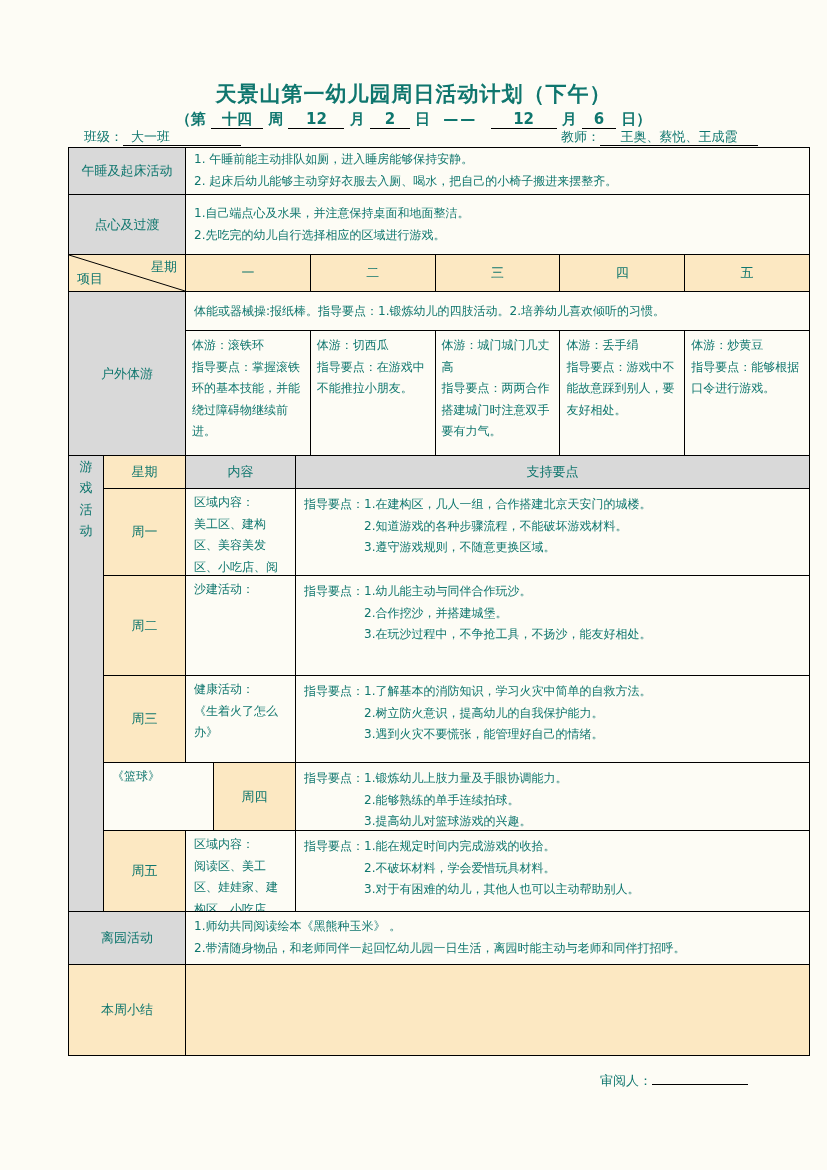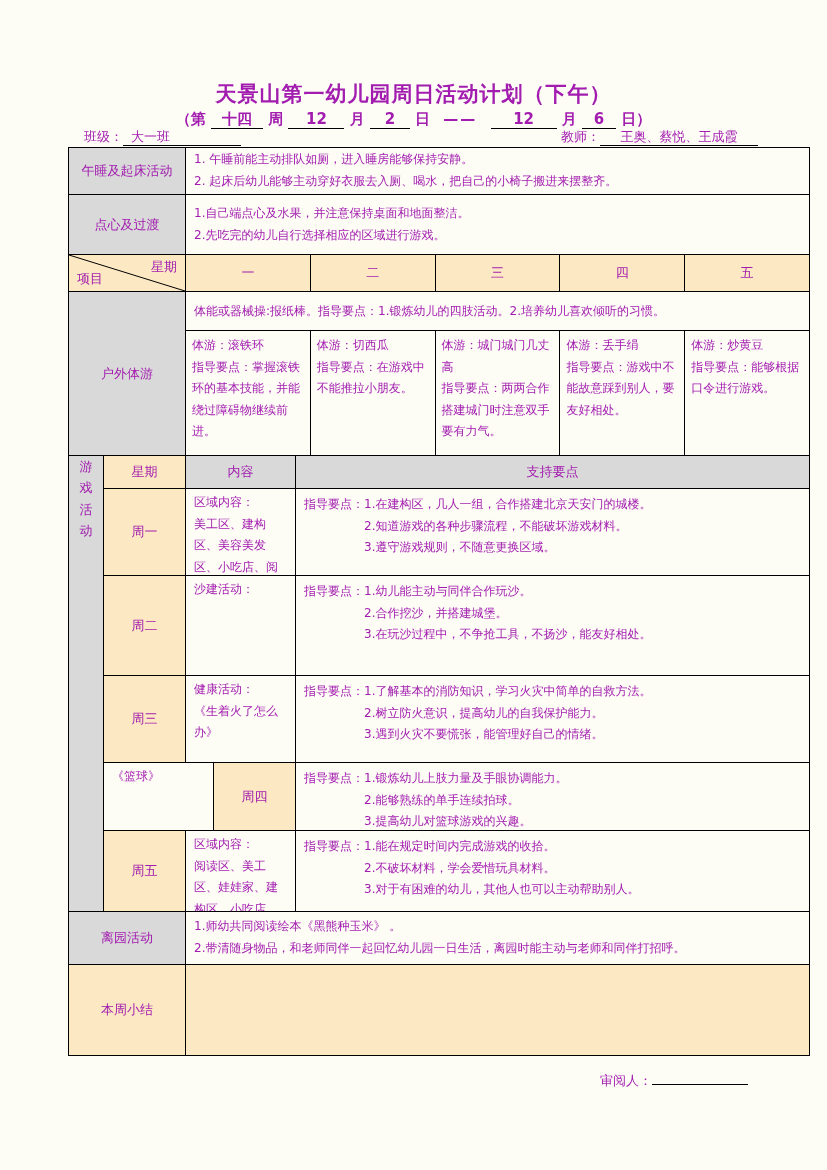--- a/index.html
+++ b/index.html
@@ -1,19 +1,19 @@
 <!DOCTYPE html>
 <html><head>
 <meta charset="utf-8">
 <style>
   * { margin:0; padding:0; box-sizing:border-box; }
   body { font-family:"DejaVu Sans", sans-serif; }
   .page {
     position:relative; width:827px; height:1170px;
-    background:#FDFCF5; color:#a21caf; overflow:hidden;
+    background:#FDFCF5; color:#0f766e; overflow:hidden;
   }
   .title {
     position:absolute; top:80px; left:0; width:100%;
     text-align:center; font-size:21px; font-weight:bold; letter-spacing:1px;
   }
   .subtitle {
     position:absolute; top:110px; left:0; width:100%;
     text-align:center; font-size:15px; font-weight:bold;
   }
   .blank { display:inline-block; border-bottom:1px solid #000; text-align:center; line-height:1.15; }

